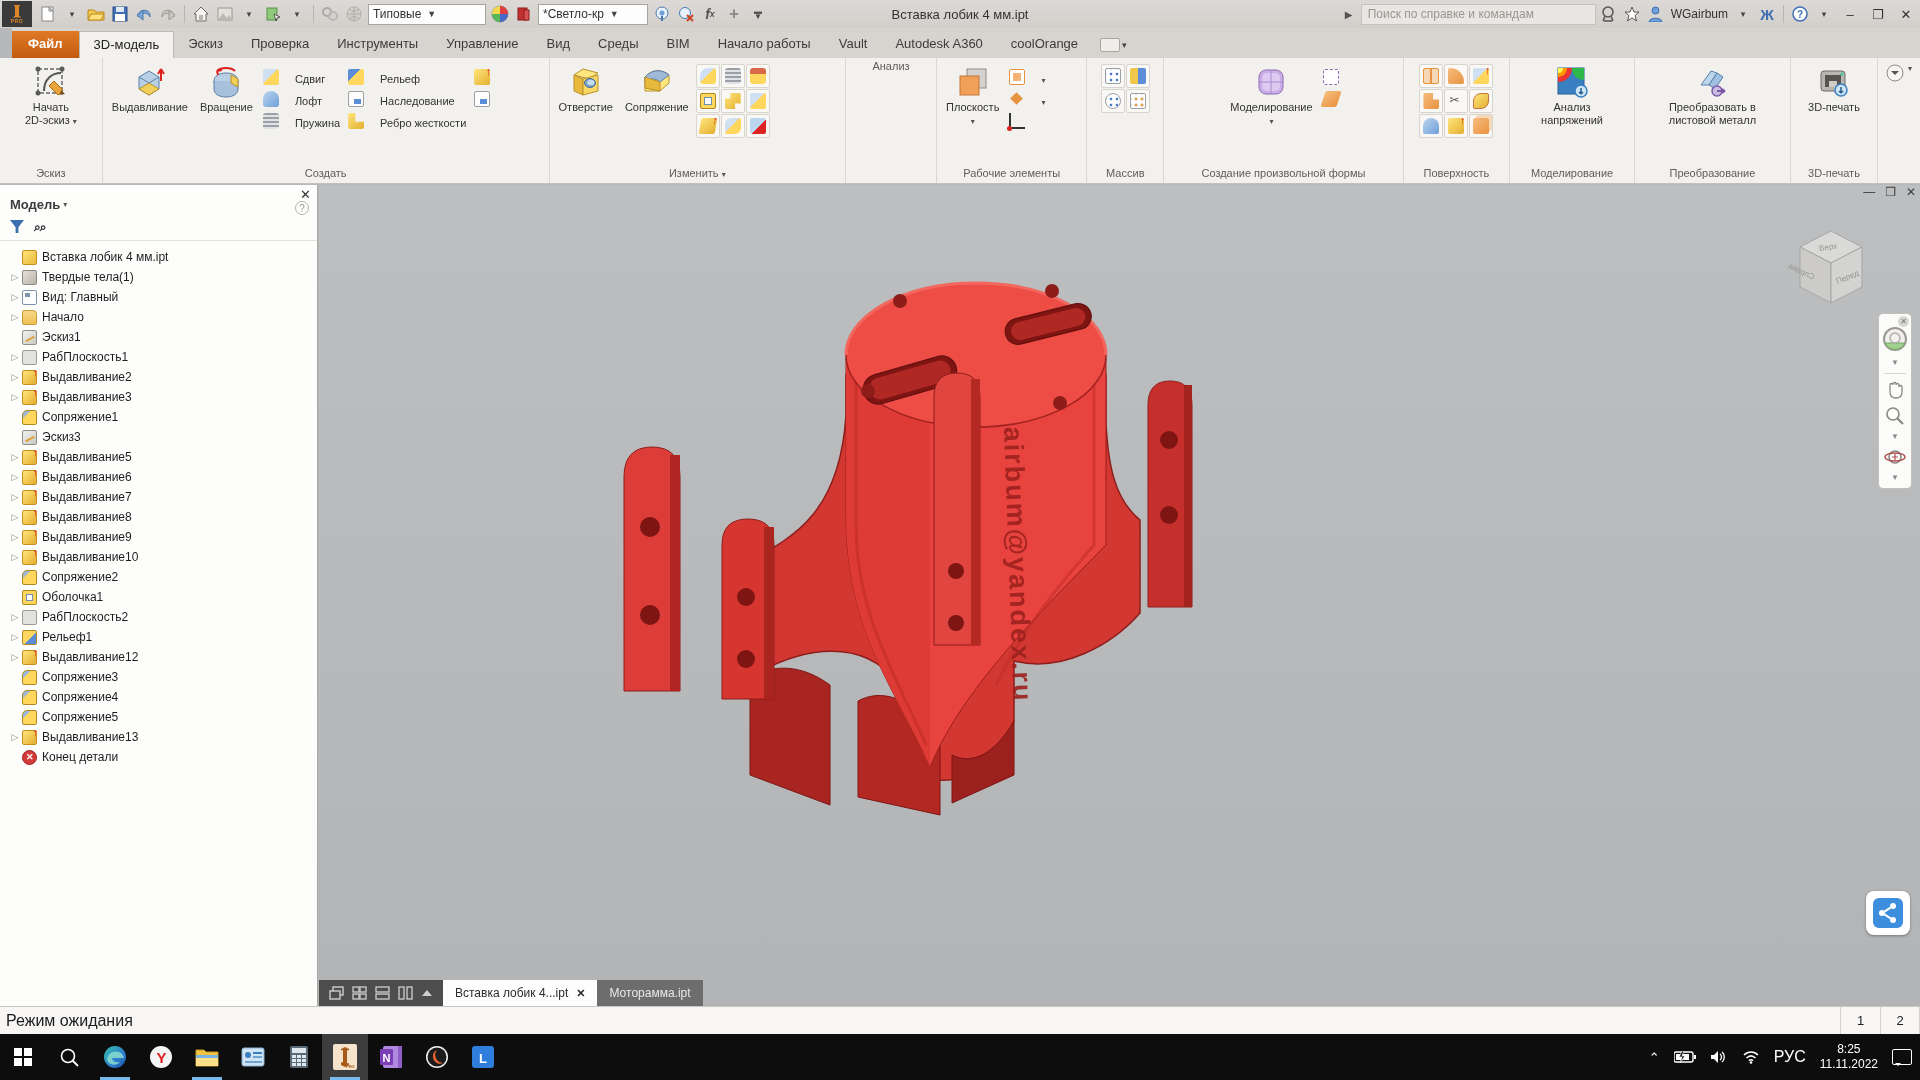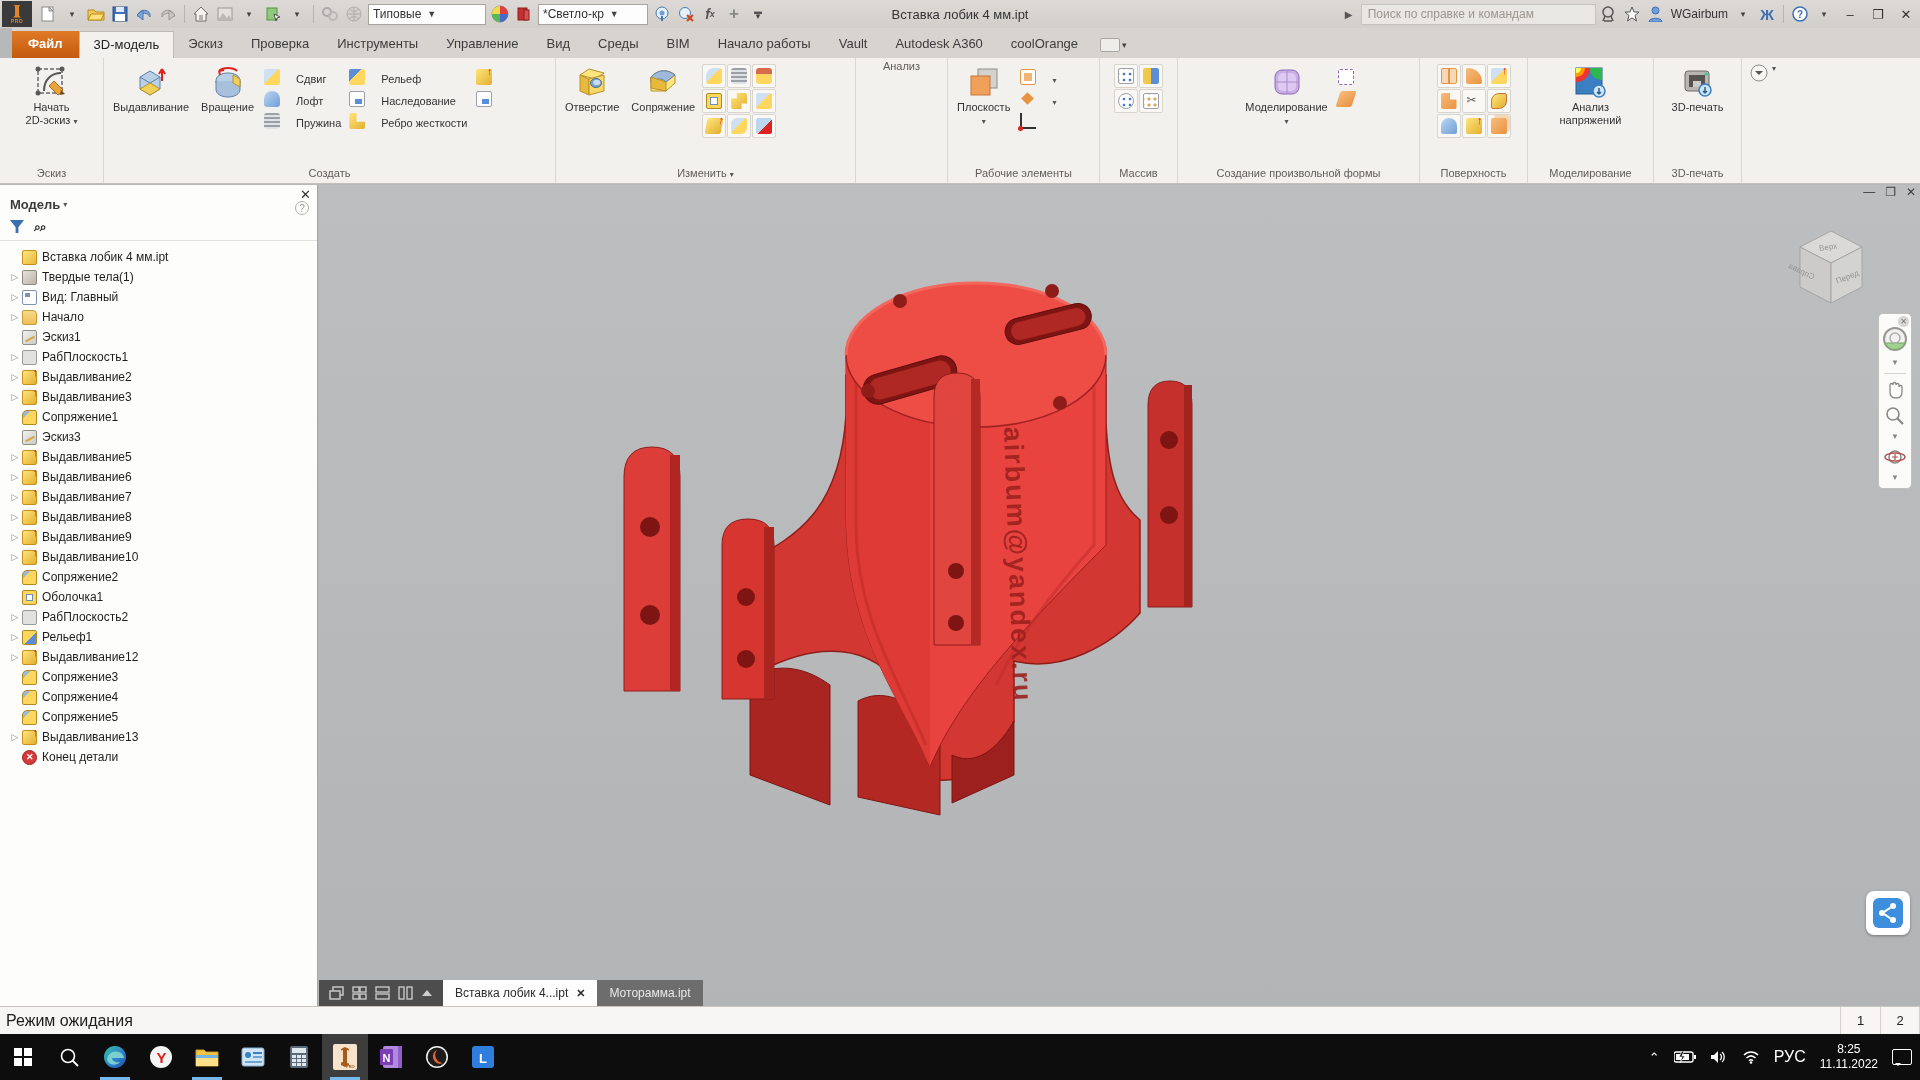--- a/index.html
+++ b/index.html
@@ -614,20 +614,37 @@
                 <path d="M26 23v6M26 29l-2-2M26 29l2-2" stroke="#2a5f91" stroke-width="1.5" fill="none"></path>
               </svg>
           </div>
           <div class="blab">Анализ</div>
           <div class="blab">напряжений</div>
         </div>
       </div>
       <div class="panel-label">Моделирование</div>
     </div>
 
+    <div class="panel" style="width:158px;">
+      <div class="panel-body" style="justify-content:center;">
+        <div class="bigbtn">
+          <div class="bicon">
+            <svg width="34" height="34">
+                <path d="M6 20L16 6l6 2-8 12z" fill="#bcd6f0" stroke="#5b7fa8"></path>
+                <path d="M14 20l8-12 6 4-8 12z" fill="#9fc0e0" stroke="#5b7fa8"></path>
+                <circle cx="22" cy="26" r="5" fill="#cabce0" stroke="#7a5aa8" stroke-width="1.5"></circle>
+                <path d="M22 26h8M30 26l-3-2M30 26l-3 2" stroke="#7a5aa8" stroke-width="1.8" fill="none"></path>
+              </svg>
+          </div>
+          <div class="blab">Преобразовать в</div>
+          <div class="blab">листовой металл</div>
+        </div>
+      </div>
+      <div class="panel-label">Преобразование</div>
+    </div>
 
     <div class="panel" style="width:88px;">
       <div class="panel-body" style="justify-content:center;">
         <div class="bigbtn">
           <div class="bicon">
             <svg width="34" height="34">
                 <rect x="4" y="6" width="24" height="20" rx="3" fill="#b9b6b1" stroke="#6e6b66"></rect>
                 <rect x="8" y="10" width="16" height="12" fill="#57544f"></rect>
                 <rect x="12" y="16" width="8" height="6" fill="#cfccc7"></rect>
                 <circle cx="25" cy="9" r="1.5" fill="#3c9"></circle>

